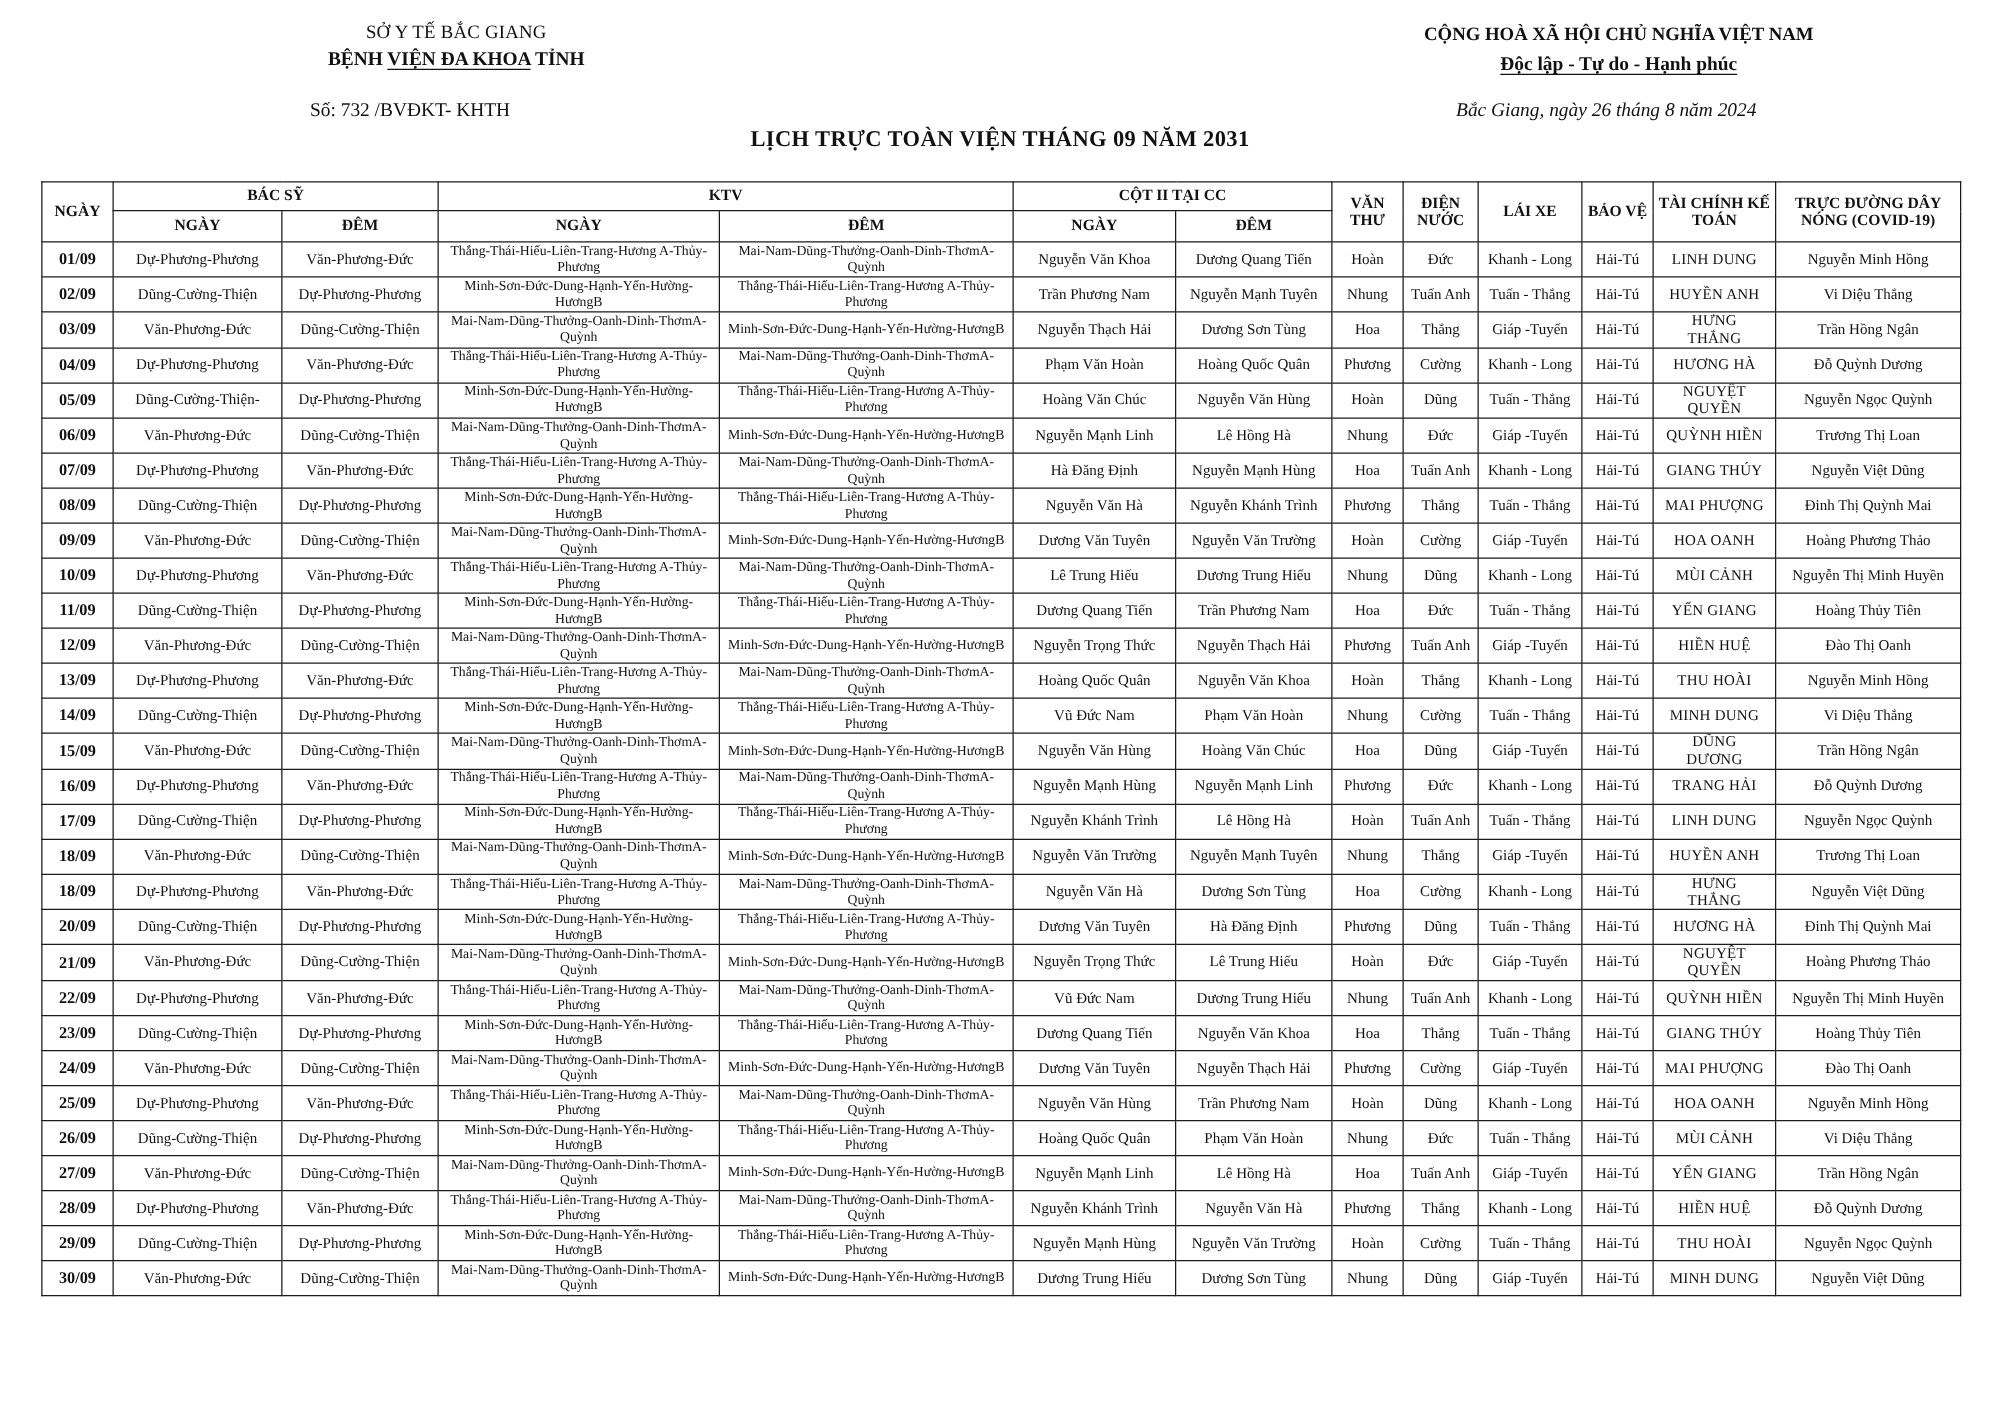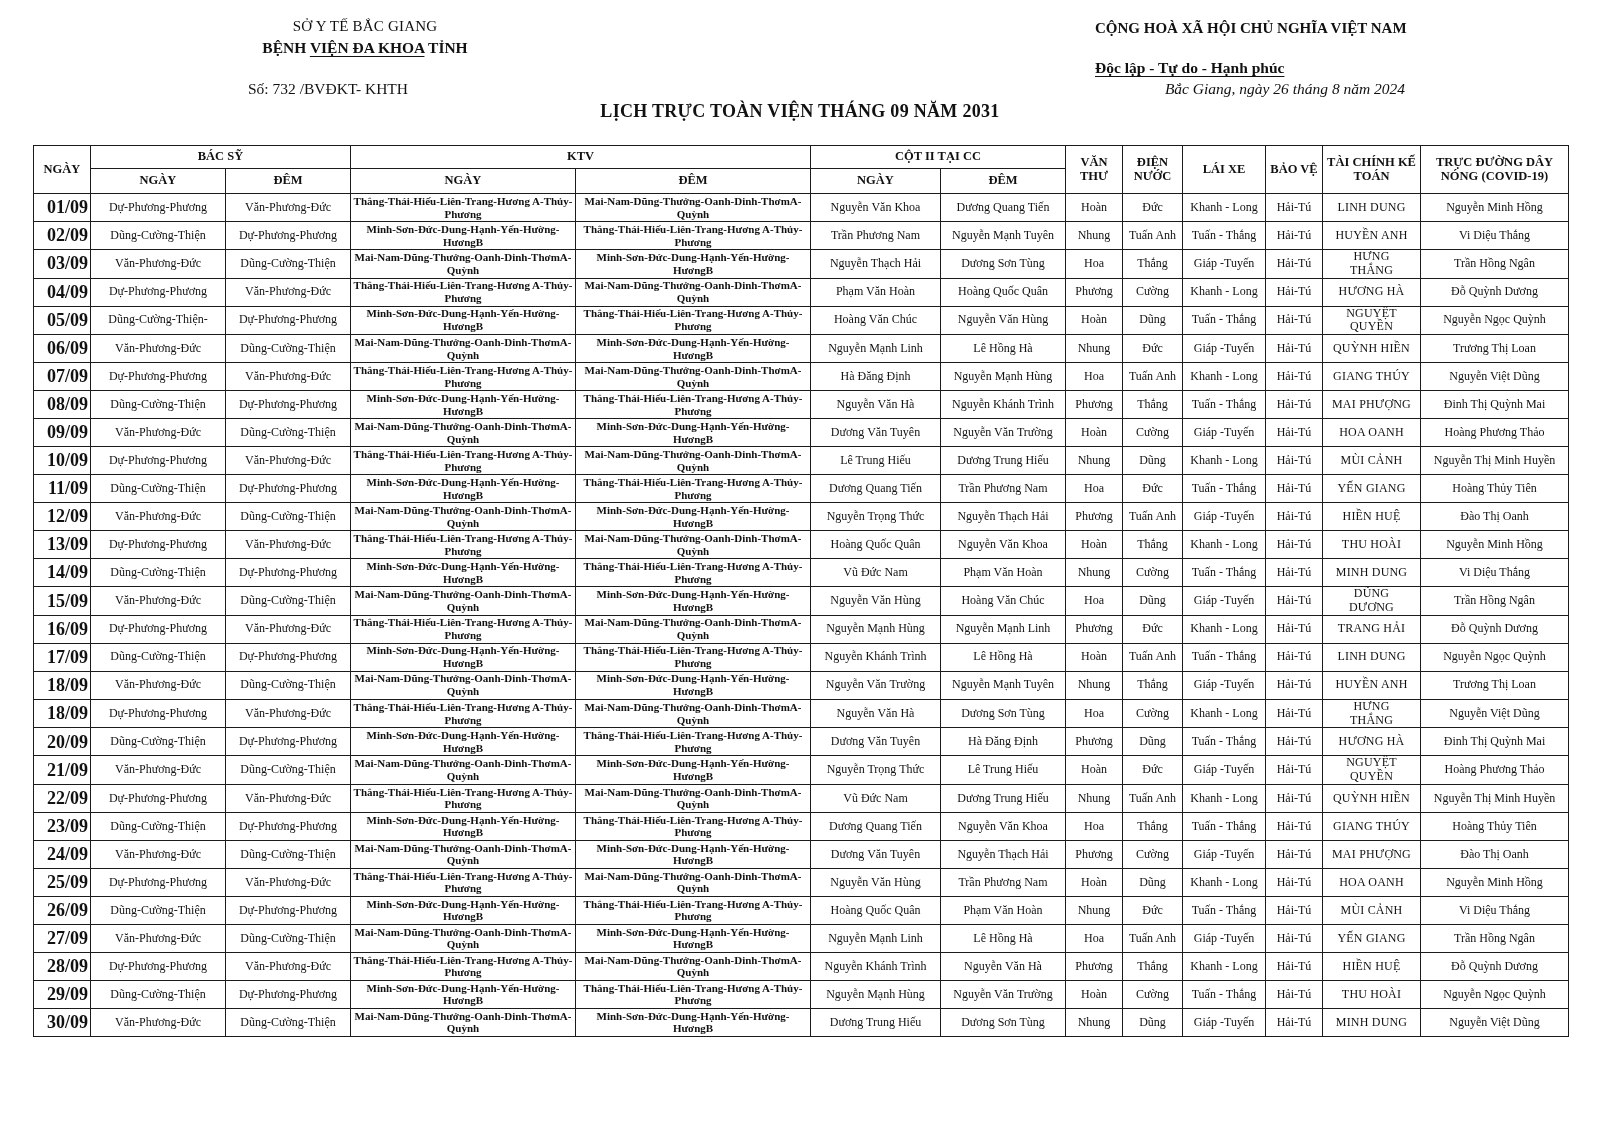--- a/index.html
+++ b/index.html
@@ -6,39 +6,39 @@
   body{
     width:1600px;height:1132px;position:relative;background:#ffffff;
     font-family:"Liberation Serif","DejaVu Serif",serif;color:#111;
     -webkit-font-smoothing:antialiased;
   }
   .hdr-left{position:absolute;left:235px;top:16px;width:260px;text-align:center;line-height:1.35;}
   .agency-line{font-size:15px;letter-spacing:.2px;}
   .hospital-line{font-size:15.5px;font-weight:bold;margin-top:2px;}
   .hospital-line .u{text-decoration:underline;text-underline-offset:3px;}
   .so-line{position:absolute;left:248px;top:80px;font-size:15.5px;}
-  .hdr-right{position:absolute;left:1095px;top:18px;width:400px;line-height:1.4;}
+  .hdr-right{position:absolute;left:1095px;top:18px;width:400px;text-align:center;line-height:1.4;}
   .motto1{font-size:15px;font-weight:bold;}
-  .motto2{font-size:15.5px;font-weight:bold;text-decoration:underline;text-underline-offset:3px;margin-top:18px;}
+  .motto2{font-size:15.5px;font-weight:bold;text-decoration:underline;text-underline-offset:3px;margin-top:2px;}
   .date-line{position:absolute;left:1095px;top:80px;width:380px;text-align:center;font-size:15.5px;font-style:italic;}
   .title{position:absolute;left:0;top:101px;width:1600px;text-align:center;font-size:18px;font-weight:bold;letter-spacing:.3px;}
   table.sched{
     position:absolute;left:33px;top:145px;width:1535px;
     border-collapse:collapse;table-layout:fixed;
   }
   .sched th,.sched td{
     border:1px solid #1b1b1b;text-align:center;vertical-align:middle;
     padding:0 2px;overflow:hidden;
   }
   .sched thead th{font-weight:bold;font-size:12.5px;line-height:1.1;}
   .sched thead tr.h1 th{height:22px;text-align:center;}
   .sched thead tr.h2 th{height:24px;}
   .sched tbody td{height:27px;font-size:12px;line-height:1.15;}
-  .sched td.c-date{font-weight:bold;font-size:18px;text-align:right;}
-  .sched td.c-ktv_day,.sched td.c-ktv_night{font-size:11px;line-height:1.18;font-weight:bold;}
+  .sched td.c-date{font-weight:bold;font-size:13px;}
+  .sched td.c-ktv_day,.sched td.c-ktv_night{font-size:11px;line-height:1.18;}
   .sched td.c-tai_chinh{white-space:pre-line;font-size:12px;letter-spacing:.2px;}
   .sched td.c-hotline{font-size:12px;}
 </style>
 </head>
 <body>
 
 <div class="hdr-left">
   <div class="agency-line">SỞ Y TẾ BẮC GIANG</div>
   <div class="hospital-line"><span>BỆNH</span> <span class="u">VIỆN ĐA KHOA</span> <span>TỈNH</span></div>
 </div>

